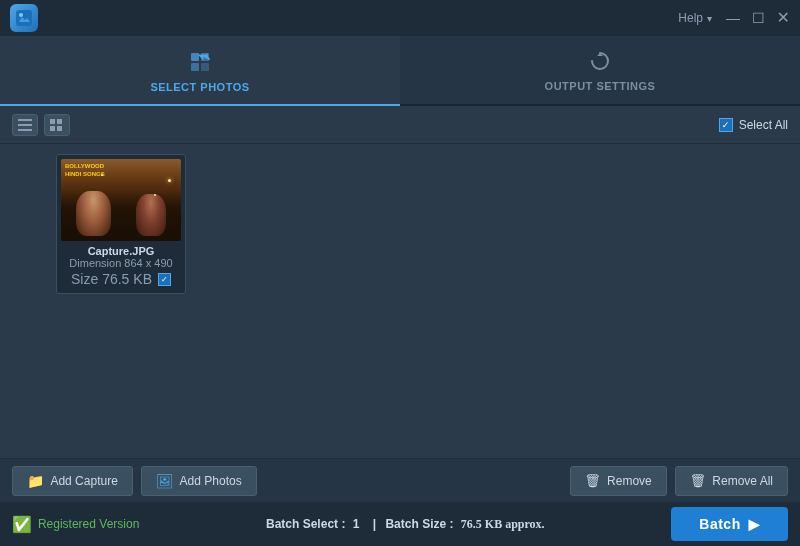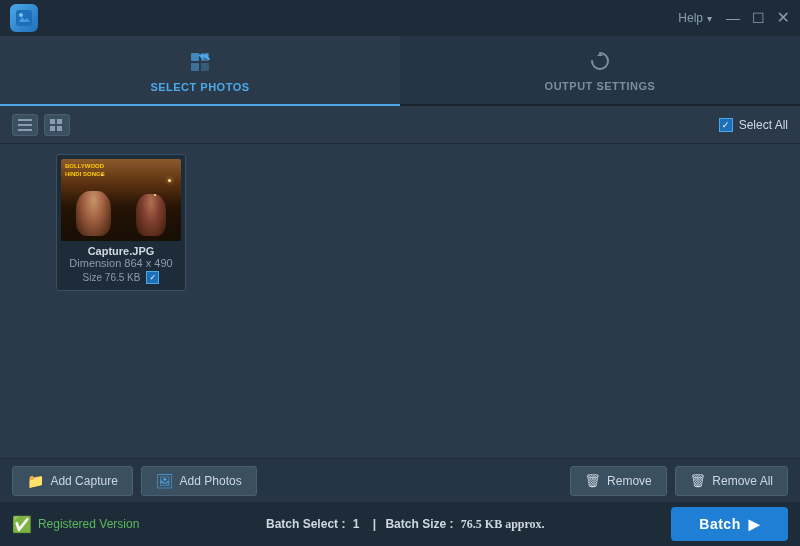--- a/index.html
+++ b/index.html
@@ -256,21 +256,21 @@
       color: #8a9db0;
     }
     .photo-size-row {
       display: flex;
       align-items: center;
       justify-content: center;
       gap: 6px;
       margin-top: 2px;
     }
     .photo-size {
-      font-size: 10px;
+      font-size: 14px;
       color: #8a9db0;
     }
     .photo-check {
       width: 13px;
       height: 13px;
       background: #1e6fba;
       border: 1px solid #4da8e8;
       display: flex;
       align-items: center;
       justify-content: center;

